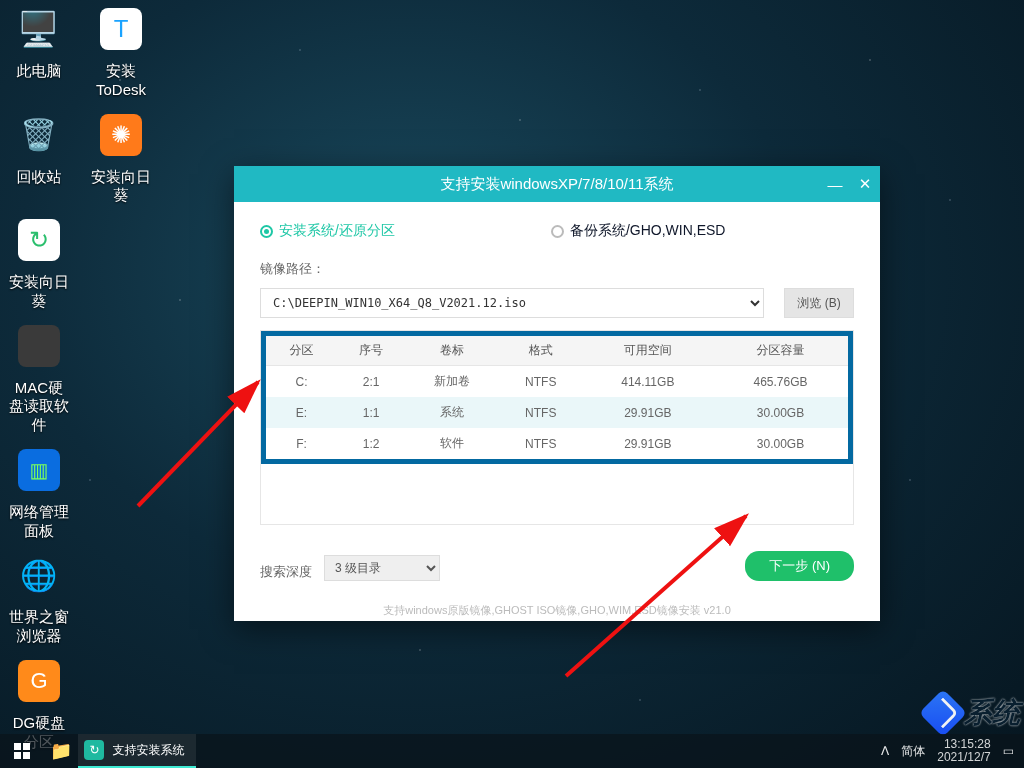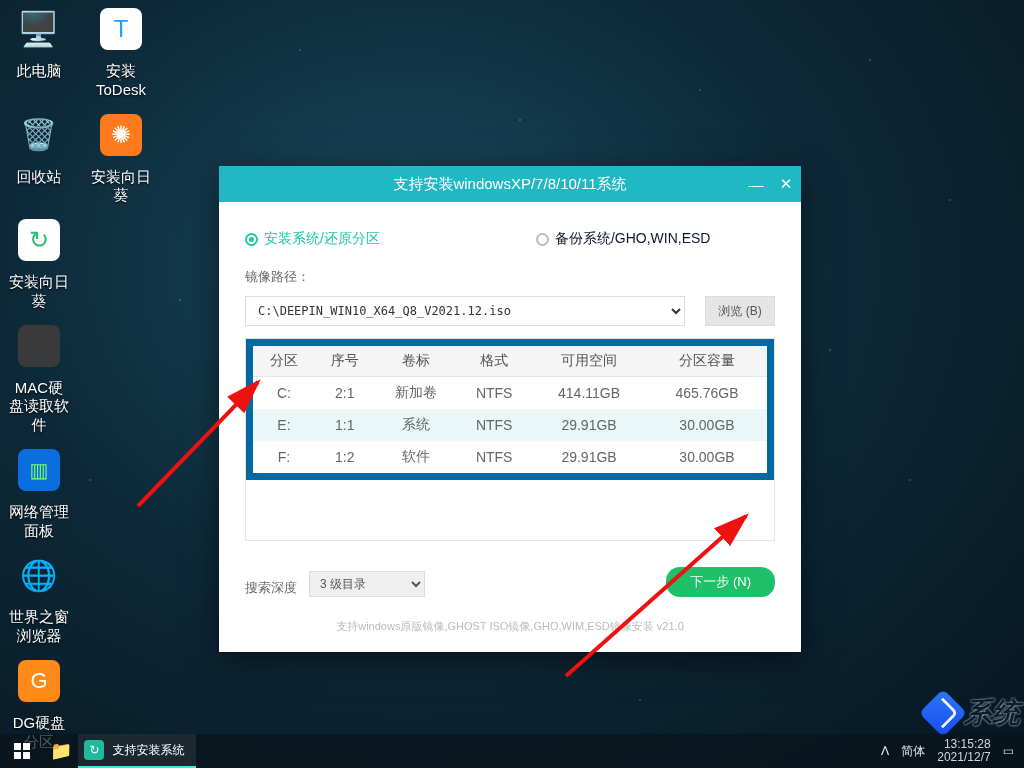--- a/index.html
+++ b/index.html
@@ -24,41 +24,41 @@
 
 
 .desktop { position: absolute; top: 8px; left: 8px; width: 160px; }
 .d-col { display: flex; flex-direction: column; gap: 14px; }
 .d-row { display: flex; gap: 20px; }
 .d-icon { width: 62px; display: flex; flex-direction: column; align-items: center; text-align: center; cursor: pointer; }
 .d-icon .img { width: 42px; height: 42px; border-radius: 8px; display: flex; align-items: center; justify-content: center; font-size: 22px; }
 .d-icon .lbl { color: #fff; font-size: 15px; margin-top: 12px; line-height: 1.25; text-shadow: 0 1px 2px #000; }
 
 
-.win { position: absolute; left: 219px; top: 166px; width: 582px; background: #fff; box-shadow: 0 8px 30px rgba(0,0,0,.5); }
+.win { position: absolute; left: 234px; top: 166px; width: 646px; background: #fff; box-shadow: 0 8px 30px rgba(0,0,0,.5); }
 .titlebar { background: #20b9c3; height: 36px; display: flex; align-items: center; justify-content: center; position: relative; }
 .titlebar .title { color: #fff; font-size: 15px; }
 .tb-btns { position: absolute; right: 6px; top: 0; height: 36px; display: flex; align-items: center; gap: 12px; }
 .tb-btn { width: 18px; height: 18px; color: #fff; cursor: pointer; display: flex; align-items: center; justify-content: center; font-size: 15px; }
 
-.body { padding: 20px 26px 18px; margin-top: 8px; }
+.body { padding: 20px 26px 3px; }
 .radios { display: flex; gap: 156px; margin-bottom: 20px; font-size: 14px; }
 .radio { display: flex; align-items: center; gap: 6px; cursor: pointer; }
 .radio .dot { width: 13px; height: 13px; border-radius: 50%; border: 2px solid #bbb; position: relative; }
 .radio.on .dot { border-color: #1ec7a6; }
 .radio.on .dot::after { content: ""; position: absolute; inset: 2px; background: #1ec7a6; border-radius: 50%; }
 .radio.on .txt { color: #1ec7a6; }
 .radio .txt { color: #0f172a; }
 
 .lab { color: #666; font-size: 13px; margin-bottom: 10px; }
 .path-row { display: flex; gap: 20px; margin-bottom: 12px; }
 .path-row select { flex: 1; height: 30px; border: 1px solid #ddd; padding: 0 8px; font-family: Consolas, monospace; font-size: 12px; color: #333; background: #fff; }
 .browse { width: 70px; height: 30px; border: 1px solid #ddd; background: #e5e5e5; color: #555; font-size: 12px; cursor: pointer; }
 
-table { width: 100%; border: 7px solid #0369a1; border-collapse: collapse; font-size: 14px; }
+table { width: 100%; border: 5px solid #0369a1; border-collapse: collapse; font-size: 12px; }
 th { background: #f5f5f5; color: #555; font-weight: normal; padding: 6px 4px; border-bottom: 1px solid #e6e6e6; }
 td { padding: 7px 4px; color: #666; text-align: center; }
 tbody tr.selected { background: #eaf7f9; }
 .tbl-wrap { border: 1px solid #e6e6e6; }
 .tbl-pad { height: 60px; }
 
 .foot { display: flex; align-items: flex-end; margin-top: 26px; }
 .foot .lab2 { color: #666; font-size: 13px; margin-right: 12px; }
 .foot select { width: 116px; height: 26px; border: 1px solid #ddd; font-size: 12px; color: #555; padding: 0 6px; }
 .next { margin-left: auto; background: #1fc06a; color: #fff; border: none; border-radius: 14px; padding: 6px 24px; font-size: 13px; cursor: pointer; }

